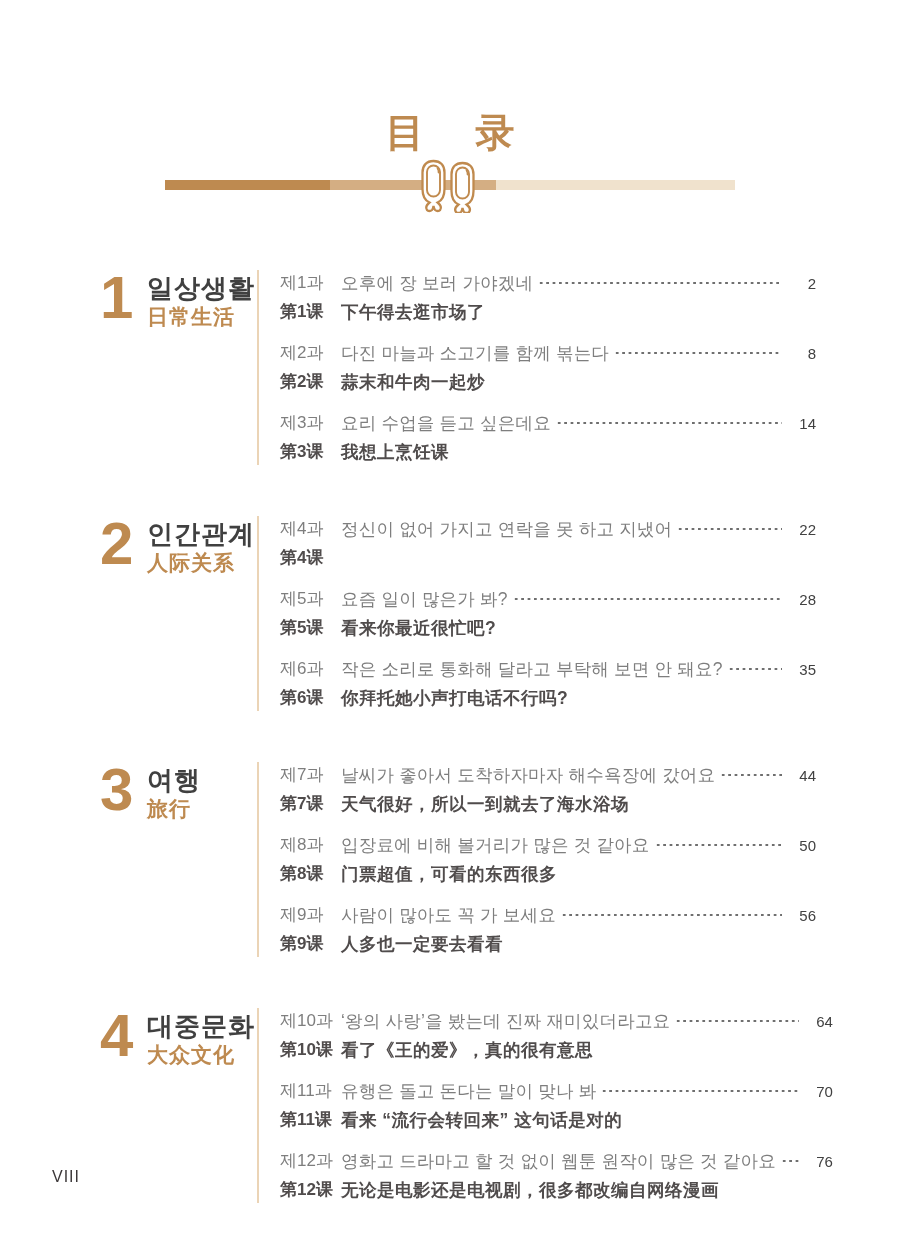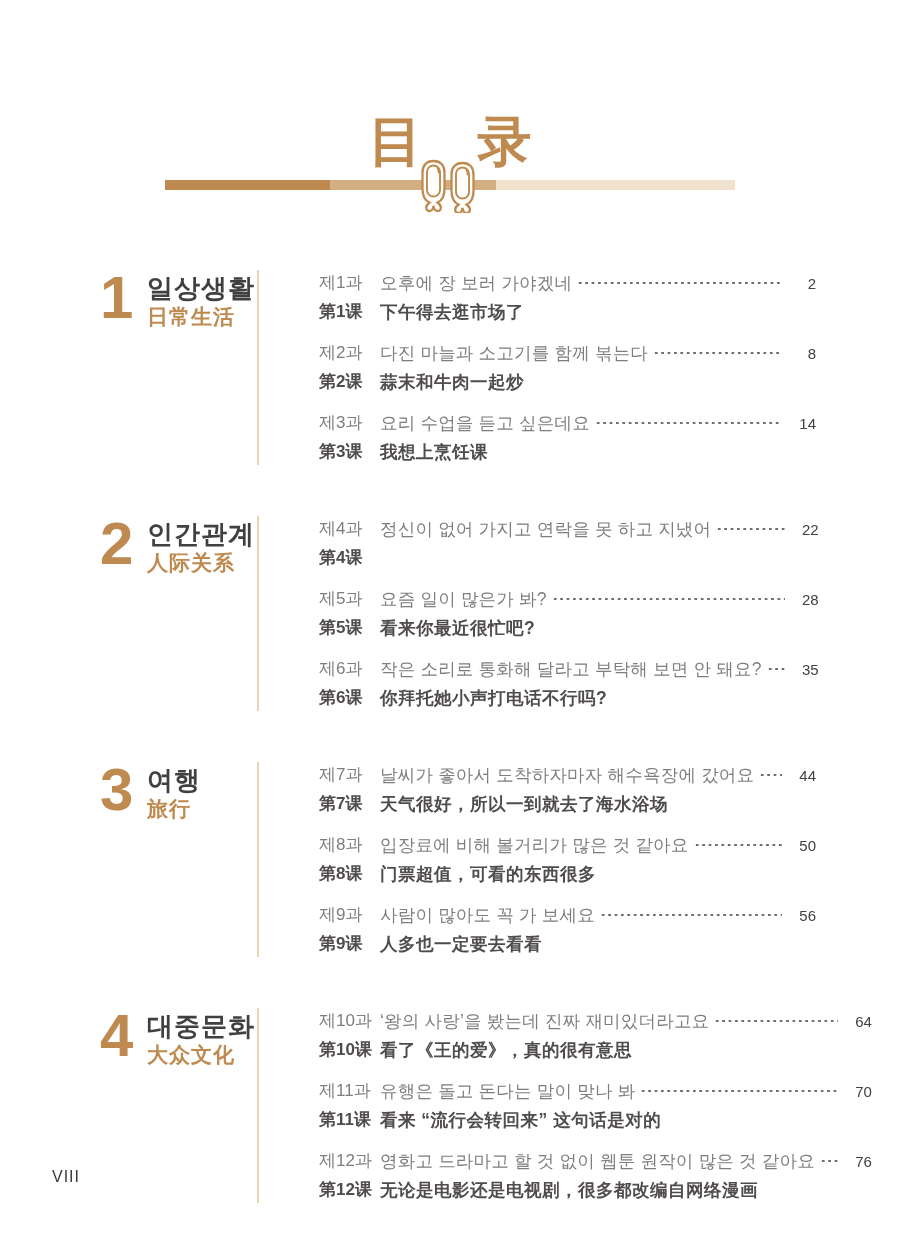--- a/index.html
+++ b/index.html
@@ -9,21 +9,21 @@
     width: 900px; height: 1253px;
     position: relative;
     overflow: hidden;
   }
   .page { width: 900px; height: 1253px; position: relative; background: #fff; }
 
   
   .toc-title {
     position: absolute; top: 106px; left: 0; width: 100%;
     text-align: center;
-    font-size: 54px; font-weight: bold; color: #BE8A50;
+    font-size: 39px; font-weight: bold; color: #BE8A50;
     letter-spacing: 20px; text-indent: 20px;
   }
   .divider-wrap {
     position: absolute; top: 180px; left: 165px; width: 570px; height: 10px;
   }
   .divider-bar {
     width: 100%; height: 10px;
     background: linear-gradient(to right,
       #BE8A50 0%, #BE8A50 29%,
       #D4AE83 29%, #D4AE83 58%,
@@ -45,21 +45,21 @@
   }
   .unit-titles { margin-left: 9px; padding-top: 1px; }
   .unit-title-ko { font-size: 26px; font-weight: bold; color: #404040; line-height: 29px; letter-spacing: 1px; }
   .unit-title-zh { font-size: 21px; font-weight: bold; color: #BE8A50; line-height: 27px; letter-spacing: 1px; }
 
   .unit-rows {
     border-left: 2px solid #EBD4B6;
     padding-left: 21px;
     flex: 1;
   }
-  .lesson { margin-bottom: 15px; margin-left: 39px; }
+  .lesson { margin-bottom: 15px; }
   .lesson:last-child { margin-bottom: 0; }
   .lesson-line1 { display: flex; align-items: flex-start; line-height: 26px; }
   .lesson-line2 { display: flex; align-items: flex-start; line-height: 26px; margin-top: 3px; }
   .lesson-label-ko {
     min-width: 61px; flex-shrink: 0;
     font-size: 17px; color: #7E7E7E;
   }
   .lesson-label-zh {
     min-width: 61px; flex-shrink: 0;
     font-size: 17px; color: #504C4C; font-weight: bold;

